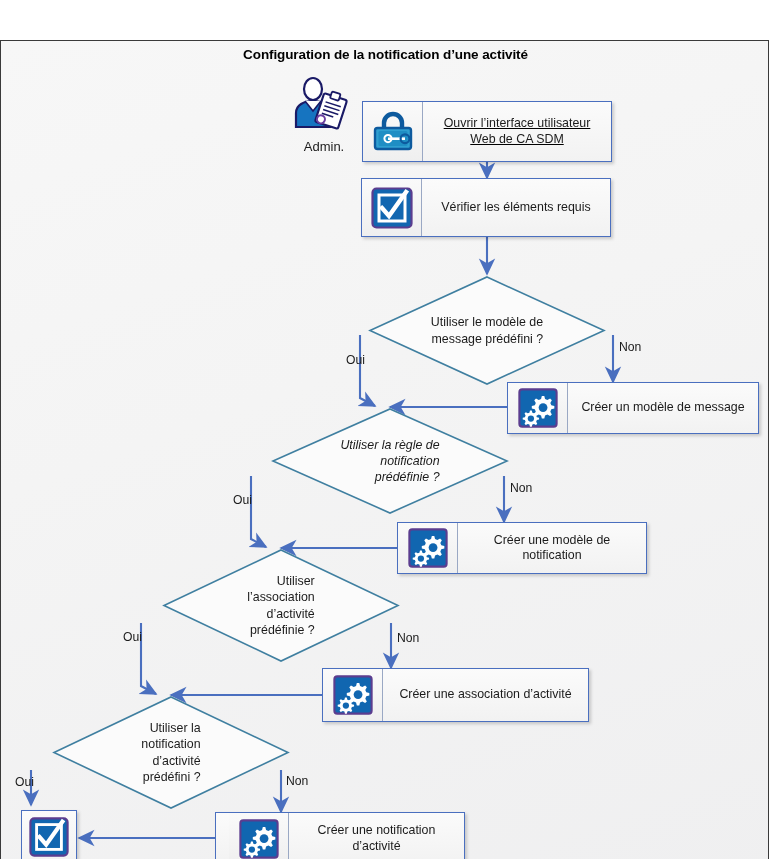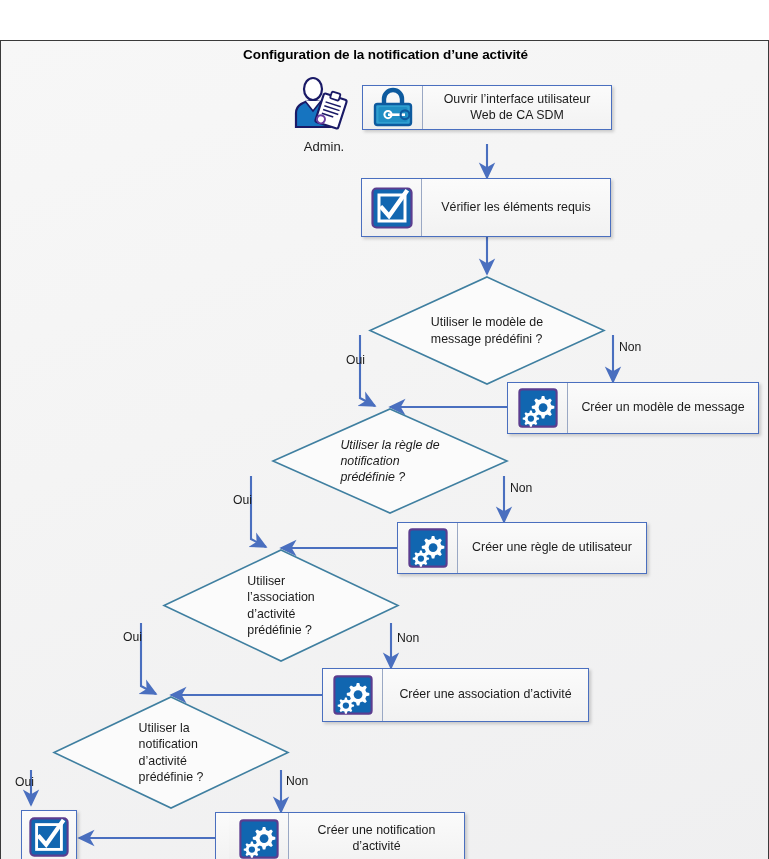--- a/index.html
+++ b/index.html
@@ -70,21 +70,21 @@
     position: absolute; left: 0; top: 0;
     width: 100%; height: 100%;
   }
   .diamond .dlabel {
     position: absolute;
     left: 12%; top: 0;
     width: 76%; height: 100%;
     display: flex;
     align-items: center;
     justify-content: center;
-    text-align: left;
+    text-align: right;
     font-size: 12.4px;
     color: #1b1b1b;
     line-height: 1.3;
     white-space: pre-line;
   }
   
   .branch {
     position: absolute;
     font-size: 12.2px;
     color: #1b1b1b;
@@ -178,21 +178,21 @@
           <line x1="34" y1="33" x2="50" y2="33"></line>
           <line x1="34" y1="37" x2="50" y2="37"></line>
           <line x1="34" y1="41" x2="46" y2="41"></line>
         </g>
         <circle cx="35" cy="47" r="4" fill="#ffffff" stroke="#6b3fa0" stroke-width="2"></circle>
       </g>
     </svg>
     <div class="cap">Admin.</div>
   </div>
 
-  <div class="pbox" style="left:361px; top:44px; width:250px; height:45px;">
+  <div class="pbox" style="left:361px; top:60px; width:250px; height:61px;text-decoration:underline;">
     <div class="iconcell">
       <svg width="44" height="44" viewBox="0 0 44 44">
         <path d="M13,19 L13,13 A9,9 0 0 1 31,13 L31,19" fill="none" stroke="#0d5a9e" stroke-width="4.4"></path>
         <rect x="4" y="18" width="36" height="21" rx="2.5" fill="#2f9fd0" stroke="#0d5a9e" stroke-width="2.4"></rect>
         <rect x="7.5" y="21" width="29" height="15" rx="1.5" fill="#1f8ec4"></rect>
         <path d="M17,25 a3.6,3.6 0 1 0 0,7.2 a3.6,3.6 0 1 0 0,-7.2" fill="none" stroke="#ffffff" stroke-width="2"></path>
         <rect x="17" y="27.4" width="17" height="2.6" fill="#ffffff"></rect>
         <circle cx="34" cy="28.7" r="4.4" fill="none" stroke="#0d5a9e" stroke-width="2.2"></circle>
       </svg>
     </div>
@@ -251,21 +251,21 @@
       <svg width="42" height="42" viewBox="0 0 44 44">
         <rect x="2.5" y="2.5" width="39" height="39" rx="3" fill="#1166b0" stroke="#5b3d8f" stroke-width="2.2"></rect>
         <g fill="#ffffff">
           <path d="M26,9.5 l2.6,0 0.8,3.2 2.4,1 2.9,-1.6 1.8,1.8 -1.6,2.9 1,2.4 3.2,0.8 0,2.6 -3.2,0.8 -1,2.4 1.6,2.9 -1.8,1.8 -2.9,-1.6 -2.4,1 -0.8,3.2 -2.6,0 -0.8,-3.2 -2.4,-1 -2.9,1.6 -1.8,-1.8 1.6,-2.9 -1,-2.4 -3.2,-0.8 0,-2.6 3.2,-0.8 1,-2.4 -1.6,-2.9 1.8,-1.8 2.9,1.6 2.4,-1 z"></path>
           <circle cx="27.3" cy="21.6" r="4.6" fill="#1166b0"></circle>
           <path d="M13.6,24.6 l1.9,0 0.6,2.3 1.7,0.7 2.1,-1.1 1.3,1.3 -1.1,2.1 0.7,1.7 2.3,0.6 0,1.9 -2.3,0.6 -0.7,1.7 1.1,2.1 -1.3,1.3 -2.1,-1.1 -1.7,0.7 -0.6,2.3 -1.9,0 -0.6,-2.3 -1.7,-0.7 -2.1,1.1 -1.3,-1.3 1.1,-2.1 -0.7,-1.7 -2.3,-0.6 0,-1.9 2.3,-0.6 0.7,-1.7 -1.1,-2.1 1.3,-1.3 2.1,1.1 1.7,-0.7 z"></path>
           <circle cx="14.55" cy="33.1" r="3.3" fill="#1166b0"></circle>
         </g>
       </svg>
     </div>
-    <div class="labelcell">Créer une règle de utilisateur</div>
+    <div class="labelcell">Créer une modèle de notification</div>
   </div>
 
   <div class="diamond" style="left:160px; top:506px; width:240px; height:117px;">
     <svg class="shape" viewBox="0 0 240 117" preserveAspectRatio="none">
       <polygon points="120,3 237,58.5 120,114 3,58.5" fill="#fbfbfb" stroke="#3f7fa0" stroke-width="1.6"></polygon>
     </svg>
     <div class="dlabel">Utiliser
 l’association
 d’activité
 prédéfinie ?</div>
@@ -288,21 +288,21 @@
     <div class="labelcell">Créer une association d’activité</div>
   </div>
 
   <div class="diamond" style="left:50px; top:653px; width:240px; height:117px;">
     <svg class="shape" viewBox="0 0 240 117" preserveAspectRatio="none">
       <polygon points="120,3 237,58.5 120,114 3,58.5" fill="#fbfbfb" stroke="#3f7fa0" stroke-width="1.6"></polygon>
     </svg>
     <div class="dlabel">Utiliser la
 notification
 d’activité
-prédéfinie ?</div>
+prédéfini ?</div>
   </div>
   <div class="branch" style="left:14px; top:734px;">Oui</div>
   <div class="branch" style="left:285px; top:733px;">Non</div>
 
   <div class="pbox" style="left:214px; top:771px; width:250px; height:53px;padding-left:13px;">
     <div class="iconcell">
       <svg width="42" height="42" viewBox="0 0 44 44">
         <rect x="2.5" y="2.5" width="39" height="39" rx="3" fill="#1166b0" stroke="#5b3d8f" stroke-width="2.2"></rect>
         <g fill="#ffffff">
           <path d="M26,9.5 l2.6,0 0.8,3.2 2.4,1 2.9,-1.6 1.8,1.8 -1.6,2.9 1,2.4 3.2,0.8 0,2.6 -3.2,0.8 -1,2.4 1.6,2.9 -1.8,1.8 -2.9,-1.6 -2.4,1 -0.8,3.2 -2.6,0 -0.8,-3.2 -2.4,-1 -2.9,1.6 -1.8,-1.8 1.6,-2.9 -1,-2.4 -3.2,-0.8 0,-2.6 3.2,-0.8 1,-2.4 -1.6,-2.9 1.8,-1.8 2.9,1.6 2.4,-1 z"></path>

